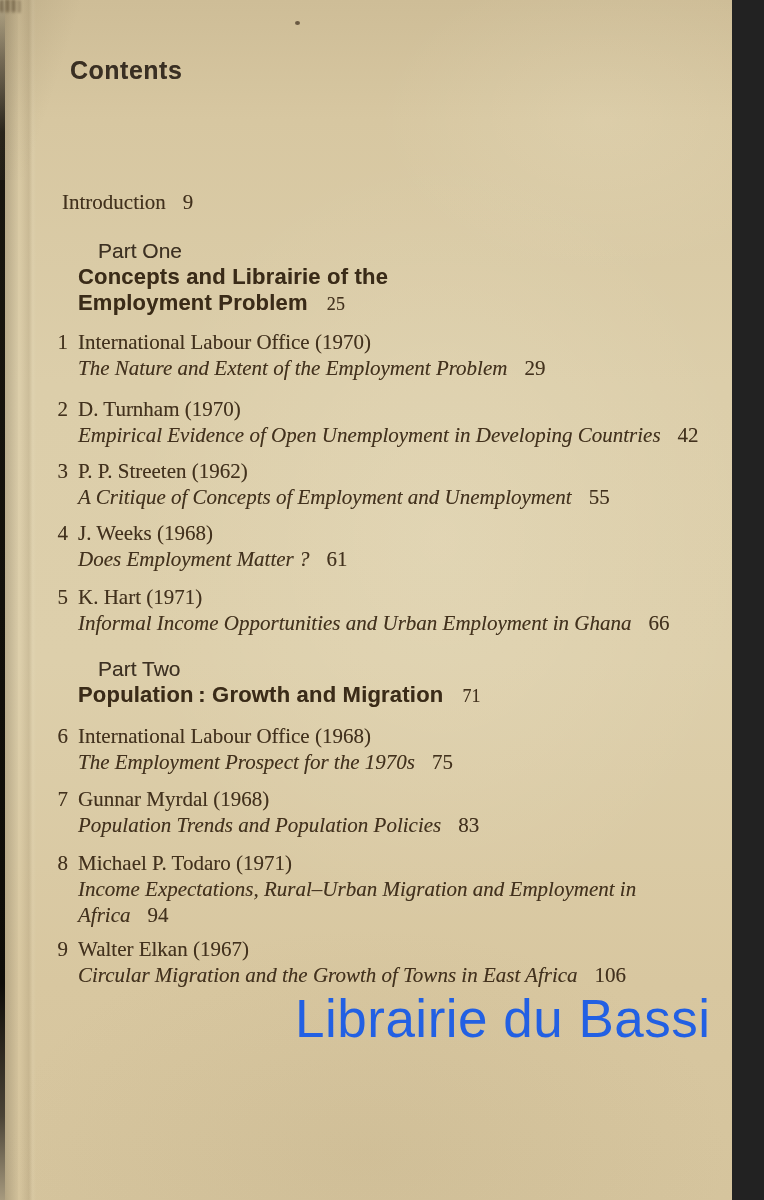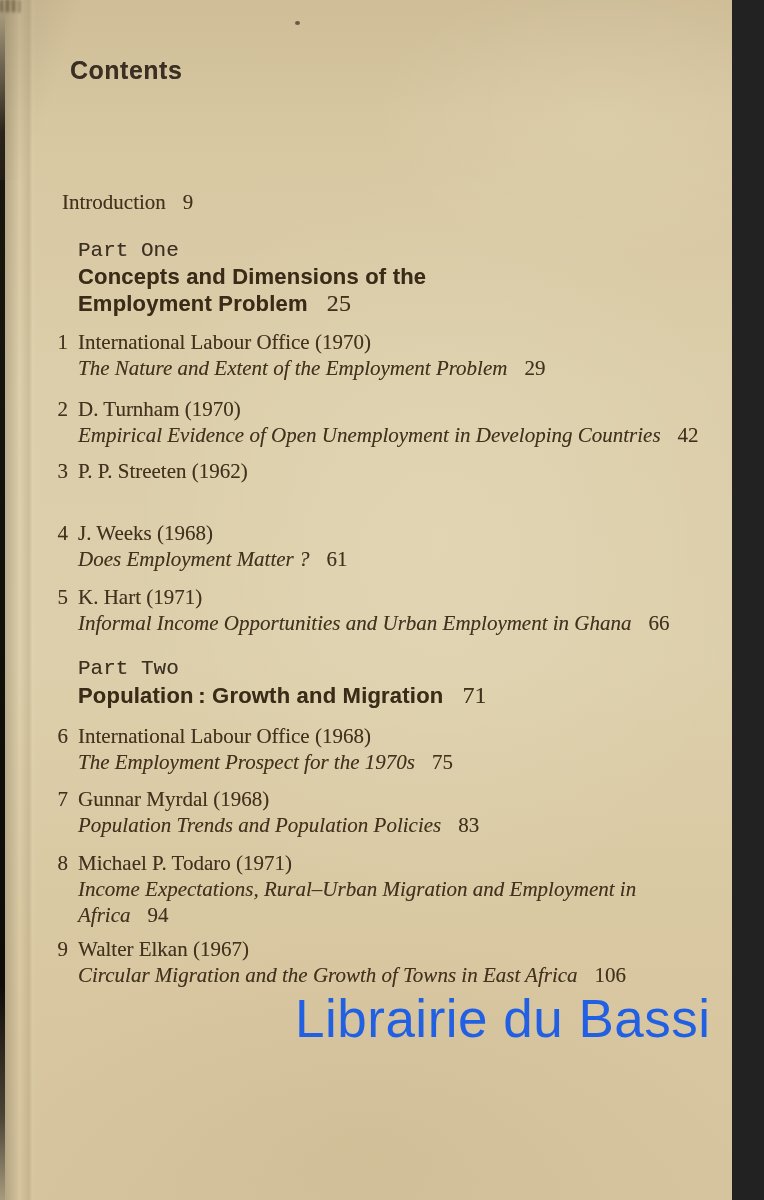--- a/index.html
+++ b/index.html
@@ -30,31 +30,31 @@
   .ghost-1{left:0;top:368;width:18px;height:11px;}
   .ghost-2{left:0;top:406;width:21px;height:13px;}
 
   
   .toc-title{position:absolute;left:70px;top:56px;
     font-family:"Liberation Sans",sans-serif;font-weight:700;font-size:25px;
     letter-spacing:.5px;color:#392f23;text-shadow:0 0 .5px rgba(57,47,35,.45);}
   .serif-line{position:absolute;left:62px;font-size:21px;color:#42311d;
     text-shadow:0 0 .4px rgba(66,49,29,.4);}
   .part-block{position:absolute;left:78px;line-height:26px;}
-  .part-label{font-family:Liberation Mono, monospace;font-weight:400;font-size:21px;
-    color:#3c3022;text-shadow:0 0 .4px rgba(60,48,34,.4);}
+  .part-label{font-family:Liberation Sans, sans-serif;font-weight:400;font-size:21px;
+    color:#3c3022;text-shadow:0 0 .4px rgba(60,48,34,.4);margin-left:20px;}
   .part-heading{font-family:"Liberation Sans",sans-serif;font-weight:700;font-size:22px;
     letter-spacing:.2px;color:#3a2b18;text-shadow:0 0 .4px rgba(58,43,24,.4);}
   .entry{position:absolute;left:48px;width:690px;display:flex;line-height:26px;
     font-size:21px;color:#42311d;text-shadow:0 0 .4px rgba(66,49,29,.4);}
   .entry .num{width:20px;text-align:right;margin-right:10px;flex:0 0 auto;}
   .entry .lines{flex:1;}
   .entry .title{font-style:italic;margin-top:28px;}
   .pg{margin-left:17px;font-style:normal;}
-  .pg-heading{font-family:"Liberation Serif",serif;font-weight:400;font-size:24px;
+  .pg-heading{font-family:"Liberation Serif",serif;font-weight:400;font-size:18px;
     color:#42311d;margin-left:19px;}
   .entry-8 .lines{max-width:560px;}
 
   .watermark{position:absolute;left:295px;top:988px;
     font-family:"Liberation Sans",sans-serif;font-weight:400;font-size:53px;
     color:#1b5ce6;white-space:nowrap;letter-spacing:0.5px;opacity:.96;}
 </style>
 </head>
 <body>
 
@@ -69,21 +69,21 @@
   <div class="ghost ghost-2"></div>
 
   <div class="toc-title">Contents</div>
 
   <div class="serif-line" style="top:190px">
     <span>Introduction</span><span class="pg">9</span>
   </div>
 
   <div class="part-block" style="top:238px">
     <div class="part-label">Part One</div>
-    <div class="part-heading">Concepts and Dimensions of the</div>
+    <div class="part-heading">Concepts and Librairie of the</div>
     <div class="part-heading">
       <span>Employment Problem</span><span class="pg-heading">25</span>
     </div>
   </div>
 
   <div class="entry" style="top:329px">
     <div class="num">1</div>
     <div class="lines">
       <div class="author">International Labour Office (1970)</div>
       <div><span class="title">The Nature and Extent of the Employment Problem</span><span class="pg">29</span></div>
@@ -95,20 +95,21 @@
     <div class="lines">
       <div class="author">D. Turnham (1970)</div>
       <div><span class="title">Empirical Evidence of Open Unemployment in Developing Countries</span><span class="pg">42</span></div>
     </div>
   </div>
 
   <div class="entry" style="top:458px">
     <div class="num">3</div>
     <div class="lines">
       <div class="author">P. P. Streeten (1962)</div>
+      <div><span class="title">A Critique of Concepts of Employment and Unemployment</span><span class="pg">55</span></div>
     </div>
   </div>
 
   <div class="entry" style="top:520px">
     <div class="num">4</div>
     <div class="lines">
       <div class="author">J. Weeks (1968)</div>
       <div><span class="title">Does Employment Matter ?</span><span class="pg">61</span></div>
     </div>
   </div>

